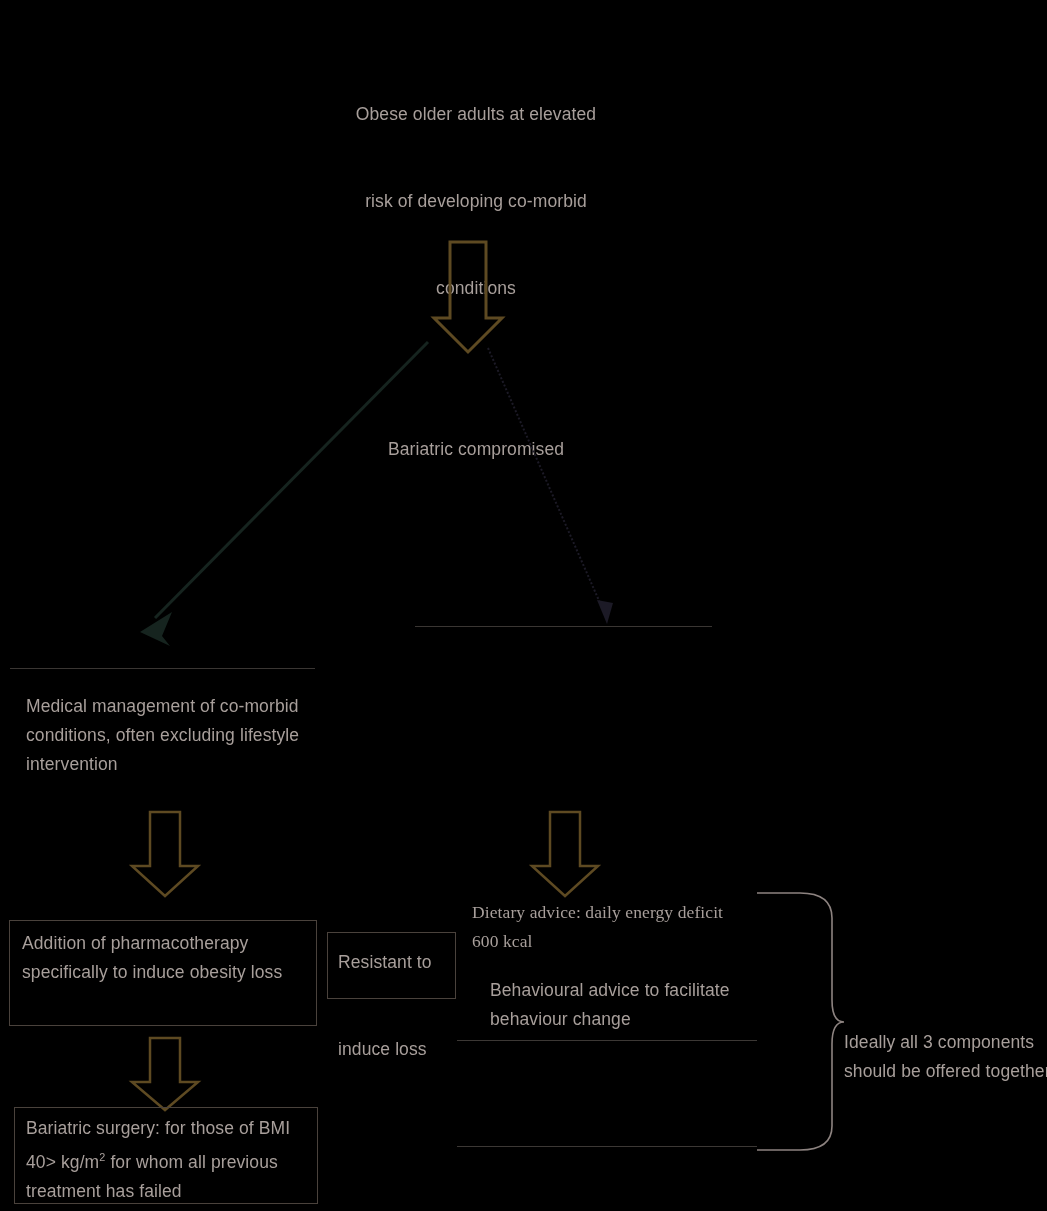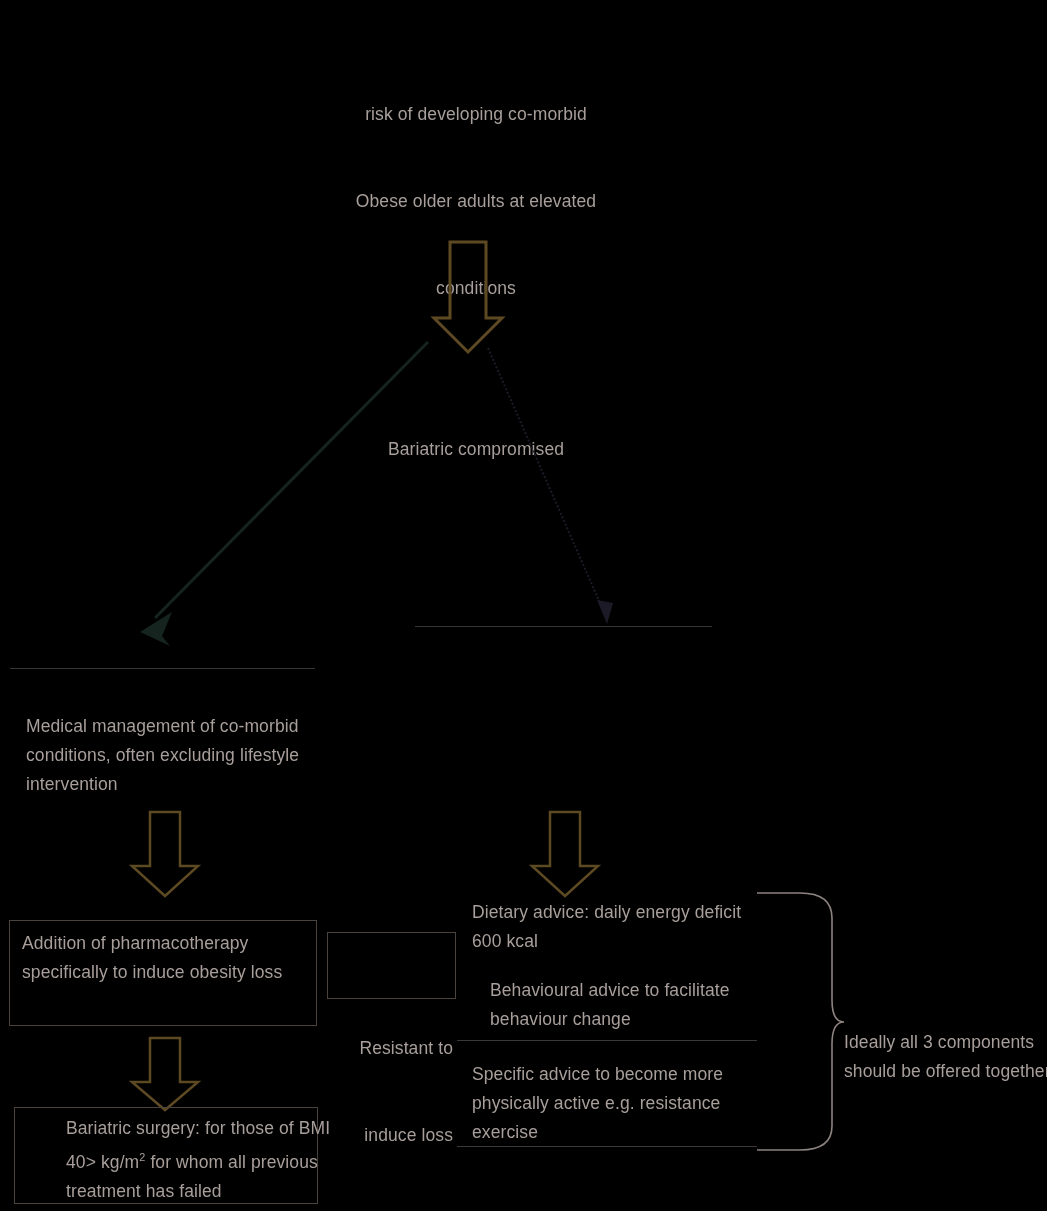--- a/index.html
+++ b/index.html
@@ -47,22 +47,22 @@
     pointer-events: none;
   }
   sup { font-size: 0.62em; vertical-align: super; }
 </style>
 </head>
 <body>
 
 <div id="page">
 
   <div class="txt centered" style="left:330px; top:42px; width:292px;">
+    <div>Obese older adults at elevated</div>
     <div>risk of developing co-morbid</div>
-    <div>Obese older adults at elevated</div>
     <div>conditions</div>
     <div style="height:16px;"></div>
     <div>Bariatric compromised</div>
   </div>
 
   <svg class="layer" viewBox="0 0 1047 1211">
 
     <polygon points="450,242 486,242 486,318 502,318 468,352 434,318 450,318" fill="none" stroke="#5e4a22" stroke-width="3"></polygon>
 
     <g>
@@ -78,41 +78,40 @@
     <polygon points="150,812 180,812 180,866 198,866 165,896 132,866 150,866" fill="none" stroke="#5e4a22" stroke-width="2.5"></polygon>
 
     <polygon points="550,812 580,812 580,866 598,866 565,896 532,866 550,866" fill="none" stroke="#5e4a22" stroke-width="2.5"></polygon>
 
     <polygon points="150,1038 180,1038 180,1082 198,1082 165,1110 132,1082 150,1082" fill="none" stroke="#5e4a22" stroke-width="2.5"></polygon>
 
     <path d="M 757,893 L 800,893 Q 832,893 832,918 L 832,1000 Q 832,1022 844,1022 Q 832,1022 832,1044 L 832,1126 Q 832,1150 800,1150 L 757,1150" fill="none" stroke="#8d8380" stroke-width="1.6"></path>
   </svg>
 
   <div class="boxed-top" style="left:10px; top:668px; width:305px;"></div>
-  <div class="txt" style="left:26px; top:712px; width:280px;">Medical management of co-morbid conditions, often excluding lifestyle intervention</div>
+  <div class="txt" style="left:26px; top:692px; width:280px;">Medical management of co-morbid conditions, often excluding lifestyle intervention</div>
 
   <div class="boxed-top" style="left:415px; top:626px; width:297px;"></div>
 
   <div class="full-box" style="left:9px; top:920px; width:308px; height:106px;"></div>
   <div class="txt" style="left:22px; top:929px; width:290px;">Addition of pharmacotherapy specifically to induce obesity loss</div>
 
   <div class="full-box" style="left:327px; top:932px; width:129px; height:67px;"></div>
-  <div class="txt" style="left:338px; top:976px; width:115px;text-align:right;">
+  <div class="txt" style="left:338px; top:890px; width:115px;">
     <div>Resistant to</div>
     <div>induce loss</div>
   </div>
 
   <div class="full-box" style="left:14px; top:1107px; width:304px; height:97px;"></div>
-  <div class="txt" style="left:26px; top:1114px; width:285px;margin-left:40px;"><span>Bariatric surgery: for those of BMI 40&gt; kg/m</span><sup>2</sup><span> for whom all previous treatment has failed</span></div>
+  <div class="txt" style="left:26px; top:1114px; width:285px;"><span>Bariatric surgery: for those of BMI 40&gt; kg/m</span><sup>2</sup><span> for whom all previous treatment has failed</span></div>
 
-  <div class="txt" style="left:472px; top:898px; width:280px;">Dietary advice: daily energy deficit 600 kcal</div>
+  <div class="txt" style="left:472px; top:898px; width:280px;font-family:Liberation Serif, serif;">Dietary advice: daily energy deficit 600 kcal</div>
 
   <div class="txt" style="left:472px; top:976px; width:280px;margin-left:18px;">Behavioural advice to facilitate behaviour change</div>
 
   <div class="divider" style="left:457px; top:1040px; width:300px;"></div>
 
-  <div class="txt" style="left:472px; top:1060px; width:280px;">Specific advice to become more physically active e.g. resistance exercise</div>
 
   <div class="divider" style="left:457px; top:1146px; width:300px;"></div>
 
   <div class="txt" style="left:844px; top:1028px; width:210px;">Ideally all 3 components should be offered together</div>
 
 </div>
 
 </body></html>

